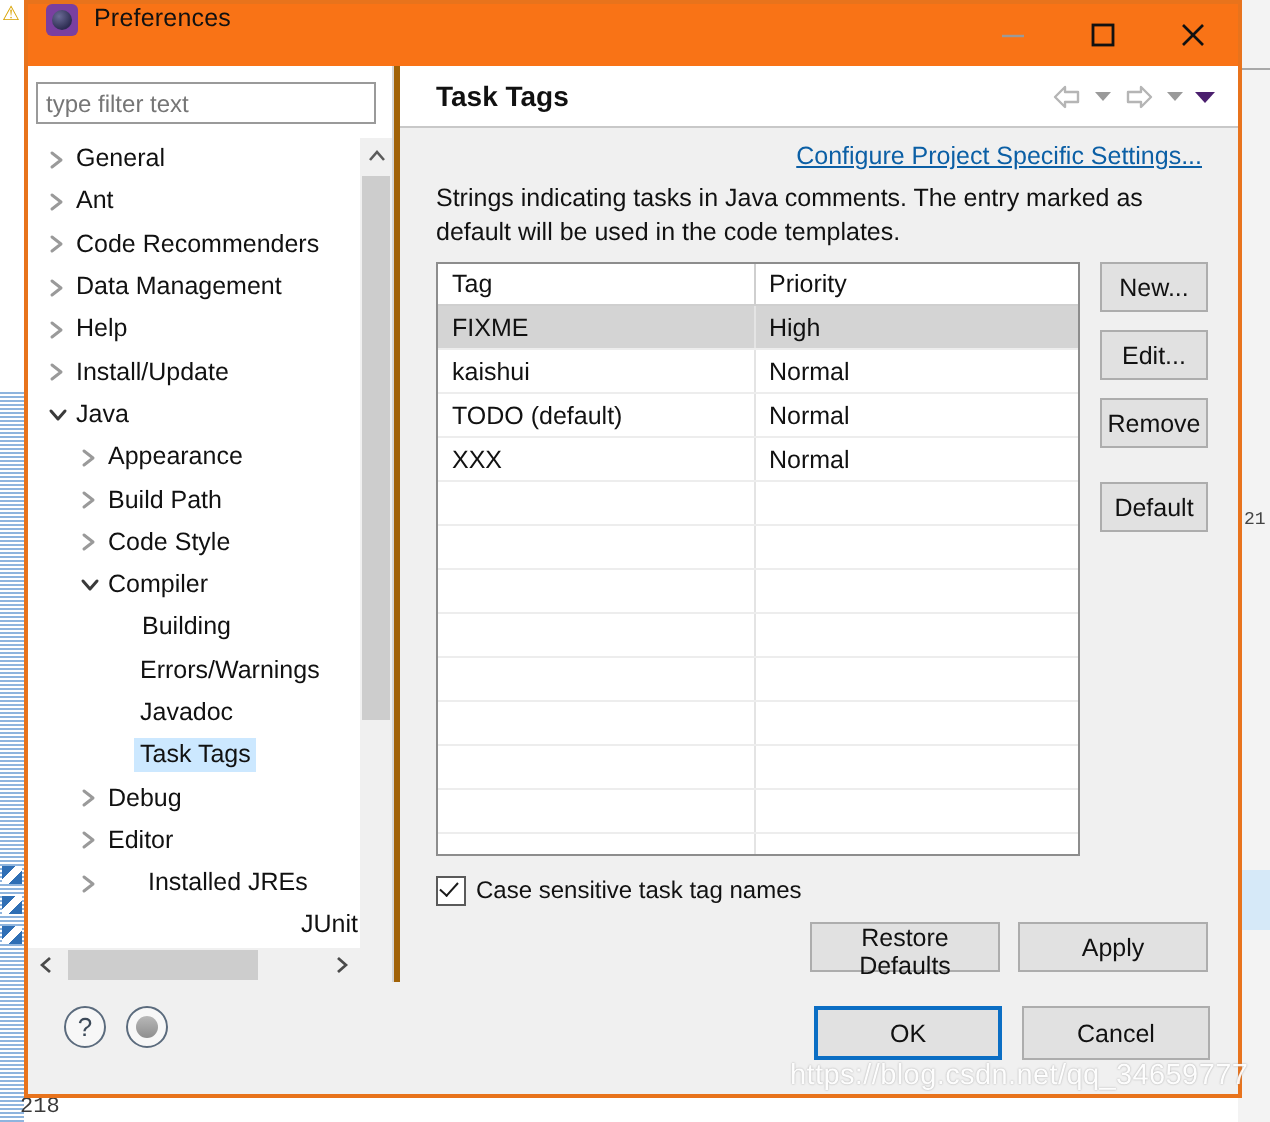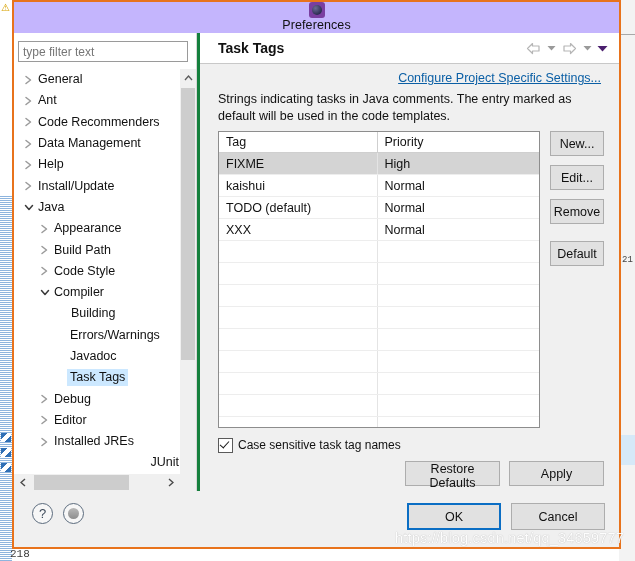--- a/index.html
+++ b/index.html
@@ -93,24 +93,23 @@
     height: 549px;
     border: 2px solid #e8731c;
     border-top: 2px solid #e8731c;
     background: #f0f0f0;
     box-sizing: border-box;
   }
 
   .titlebar {
     position: relative;
     height: 31px;
-    background: #c4b5fd;
-    display: flex;
-    align-items: center;
-    flex-direction: column;
+    background: #f97316;
+    display: flex;
+    align-items: flex-start;
   }
   .title-icon {
     width: 16px; height: 16px;
     margin-left: 9px;
     margin-right: 8px;
     position: relative;
     flex: none;
   }
   .title-icon .gear {
     position: absolute;
@@ -145,21 +144,21 @@
     color: #222;
   }
   .win-btn svg { display:block; }
 
   
   .dlg-body {
     position: absolute;
     left: 0; top: 31px;
     width: 603px;
     height: 458px;
-    background: #15803d;
+    background: #a16207;
   }
 
   
   .tree-panel {
     position: absolute;
     left: 0; top: 0;
     width: 182px;
     height: 458px;
     background: #ffffff;
   }
@@ -654,21 +653,21 @@
               <span class="tree-label">Debug</span>
             </div>
             <div class="tree-row" style="padding-left: 24px;">
               <span class="tw">
                 <svg width="9" height="10" viewBox="0 0 9 10">
                   <polyline points="2,1.5 6.5,5 2,8.5" fill="none" stroke="#9a9a9a" stroke-width="1.5" stroke-linecap="round" stroke-linejoin="round"></polyline>
                 </svg>
               </span>
               <span class="tree-label">Editor</span>
             </div>
-            <div class="tree-row" style="padding-left: 24px;">
+            <div class="tree-row" style="padding-left: 24px; gap: 20px;">
               <span class="tw">
                 <svg width="9" height="10" viewBox="0 0 9 10">
                   <polyline points="2,1.5 6.5,5 2,8.5" fill="none" stroke="#9a9a9a" stroke-width="1.5" stroke-linecap="round" stroke-linejoin="round"></polyline>
                 </svg>
               </span>
               <span class="tree-label">Installed JREs</span>
             </div>
             <div class="tree-row" style="padding-left: 24px; justify-content: flex-end;">
               <span class="tw"></span>
               <span class="tree-label">JUnit</span>

